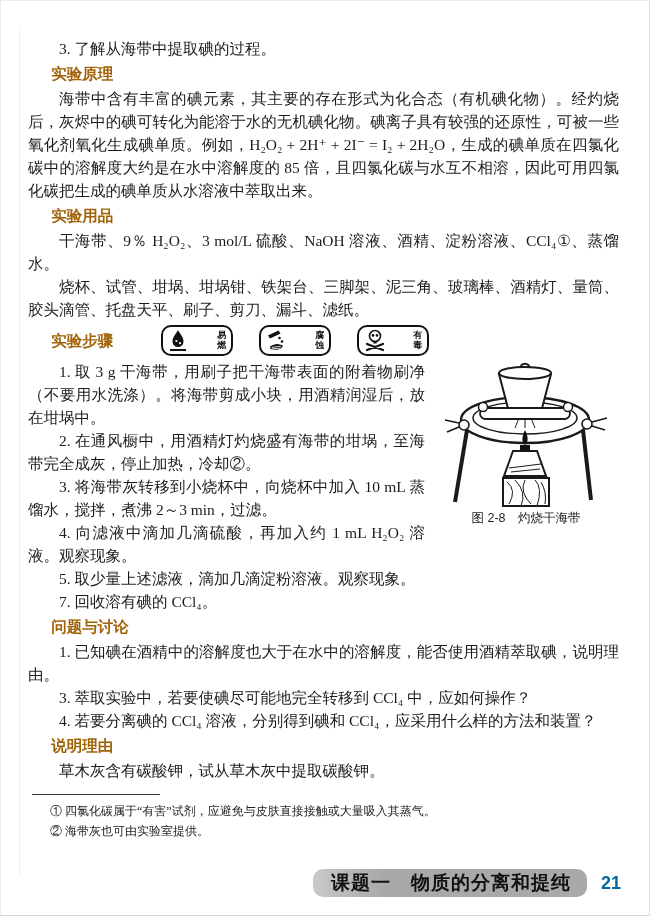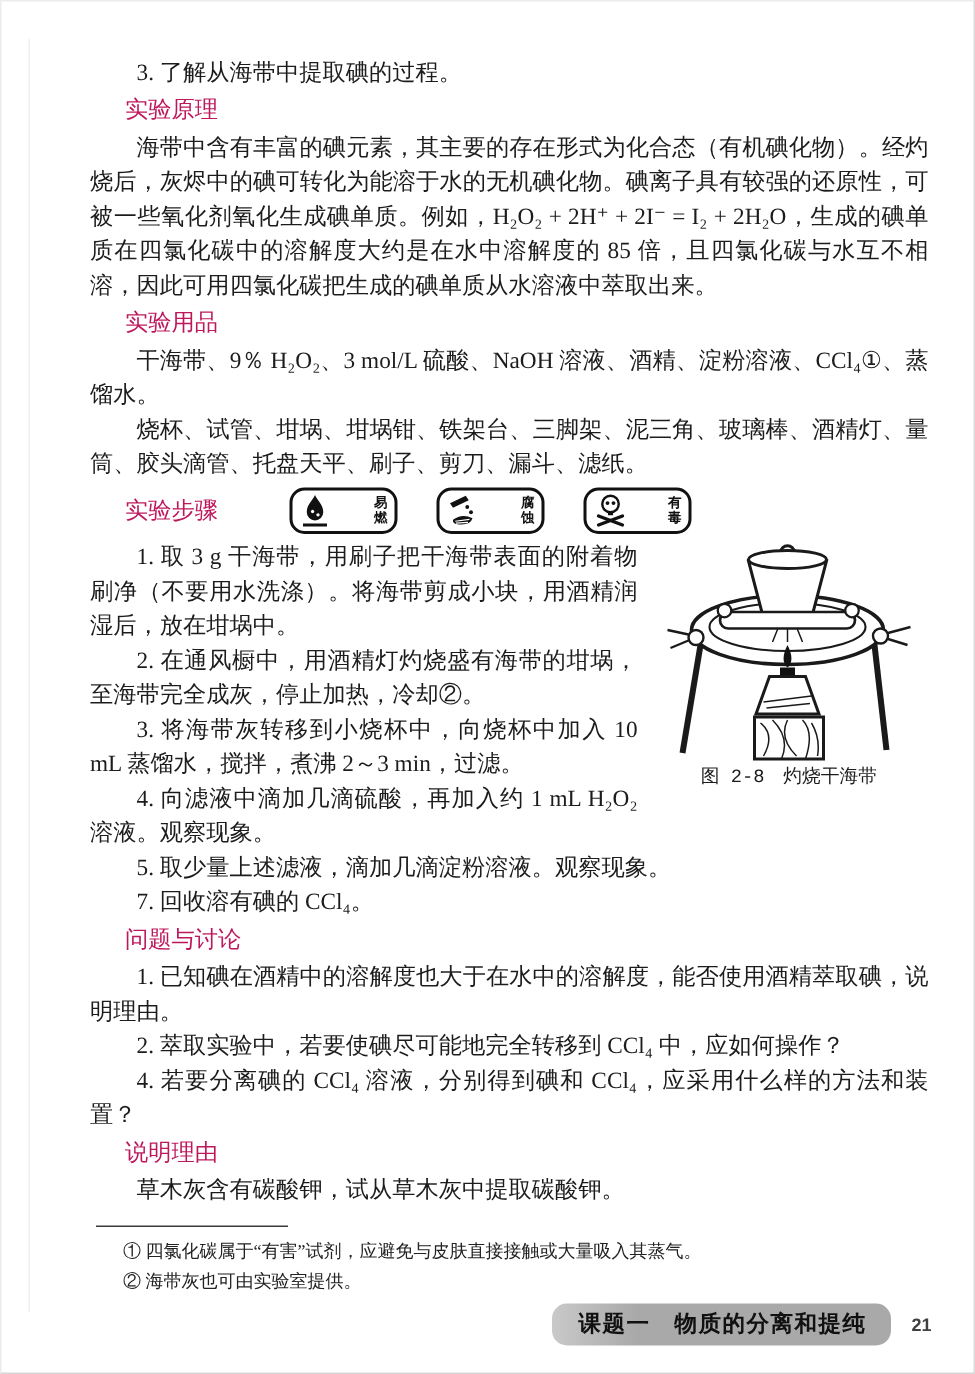--- a/index.html
+++ b/index.html
@@ -5,39 +5,39 @@
   html,body{margin:0;padding:0;}
   body{background:#ffffff;}
   .page{
     position:relative;
     width:650px;height:916px;
     box-sizing:border-box;
     background:#ffffff;
     border:1px solid #ececec;
     border-right-color:#dcdcdc;
     border-bottom-color:#d6d6d6;
-    padding:36px 30px 0 59px;
+    padding:36px 30px 0 27px;
     font-family:"Liberation Serif","DejaVu Serif",serif;
     color:#1c1c1c;
     font-size:15.5px;
     line-height:23px;
     overflow:hidden;
   }
   .page::before{
     content:"";position:absolute;left:18px;top:25px;bottom:40px;width:1px;
     background:#efefef;
   }
   p{margin:0;}
   .indent{text-indent:2em;}
   .justify{text-align:justify;}
   h3.sec{
     margin:2px 0 2px 0;
     font-family:"Liberation Sans","DejaVu Sans",sans-serif;
     font-size:15.5px;line-height:23px;
-    font-weight:normal;color:#be185d;
+    font-weight:bold;color:#a16207;
     text-indent:1.5em;
   }
   
   .steps-head-row{
     display:flex;align-items:center;
     margin:3px 0 4px 0;height:32px;
   }
   .steps-head-row h3.sec{margin:0;}
   .hazards{display:flex;gap:26px;margin-left:48px;}
   .hazard-pill{
@@ -55,47 +55,47 @@
   
   .steps-area{overflow:visible;}
   figure.fig{
     float:right;width:186px;margin:0 0 2px 8px;
     text-align:center;
   }
   figure.fig svg{display:block;margin:0 auto;}
   figcaption{
     font-size:12.5px;line-height:16px;color:#1c1c1c;
     margin-top:2px;
-    font-family:Liberation Mono, monospace;
+    font-family:Liberation Sans, sans-serif;
   }
   .fn-divider{
     width:128px;height:0;
     border-top:1.5px solid #3a3a3a;
     margin:12px 0 6px 4px;
   }
   .fn{
     font-size:12px;line-height:20px;color:#222;
     margin-left:22px;
   }
   .footer{
     position:absolute;right:28px;bottom:18px;
     display:flex;align-items:center;gap:14px;
   }
   .footer-pill{
     display:inline-block;
     background:linear-gradient(90deg,#c9c9c9,#a9a9a9 25%,#a9a9a9);
     border-radius:10px;
     padding:2px 16px 3px 18px;
     font-family:"Liberation Sans","DejaVu Sans",sans-serif;
-    font-size:15px;font-weight:bold;color:#111;
+    font-size:19px;font-weight:bold;color:#111;
     letter-spacing:1px;
   }
   .page-num{
     font-family:"Liberation Sans","DejaVu Sans",sans-serif;
-    font-size:12px;font-weight:bold;color:#404040;
+    font-size:18px;font-weight:bold;color:#0369a1;
   }
 </style>
 </head>
 <body>
 
 <div class="page">
 
   <p class="indent">3. 了解从海带中提取碘的过程。</p>
 
   <h3 class="sec">实验原理</h3>
@@ -202,21 +202,21 @@
     <p class="indent justify">1. 取 3 g 干海带，用刷子把干海带表面的附着物刷净（不要用水洗涤）。将海带剪成小块，用酒精润湿后，放在坩埚中。</p>
     <p class="indent justify">2. 在通风橱中，用酒精灯灼烧盛有海带的坩埚，至海带完全成灰，停止加热，冷却②。</p>
     <p class="indent justify">3. 将海带灰转移到小烧杯中，向烧杯中加入 10 mL 蒸馏水，搅拌，煮沸 2～3 min，过滤。</p>
     <p class="indent justify">4. 向滤液中滴加几滴硫酸，再加入约 1 mL H₂O₂ 溶液。观察现象。</p>
     <p class="indent justify">5. 取少量上述滤液，滴加几滴淀粉溶液。观察现象。</p>
     <p class="indent justify">7. 回收溶有碘的 CCl₄。</p>
   </div>
 
   <h3 class="sec">问题与讨论</h3>
   <p class="indent justify">1. 已知碘在酒精中的溶解度也大于在水中的溶解度，能否使用酒精萃取碘，说明理由。</p>
-  <p class="indent justify">2. 萃取实验中，若要使碘尽可能地完全转移到 CCl₄ 中，应如何操作？</p>
+  <p class="indent justify">3. 萃取实验中，若要使碘尽可能地完全转移到 CCl₄ 中，应如何操作？</p>
   <p class="indent justify">4. 若要分离碘的 CCl₄ 溶液，分别得到碘和 CCl₄，应采用什么样的方法和装置？</p>
 
   <h3 class="sec">说明理由</h3>
   <p class="indent">草木灰含有碳酸钾，试从草木灰中提取碳酸钾。</p>
 
   <div class="fn-divider"></div>
   <p class="fn">① 四氯化碳属于“有害”试剂，应避免与皮肤直接接触或大量吸入其蒸气。</p>
   <p class="fn">② 海带灰也可由实验室提供。</p>
 
   <div class="footer">

